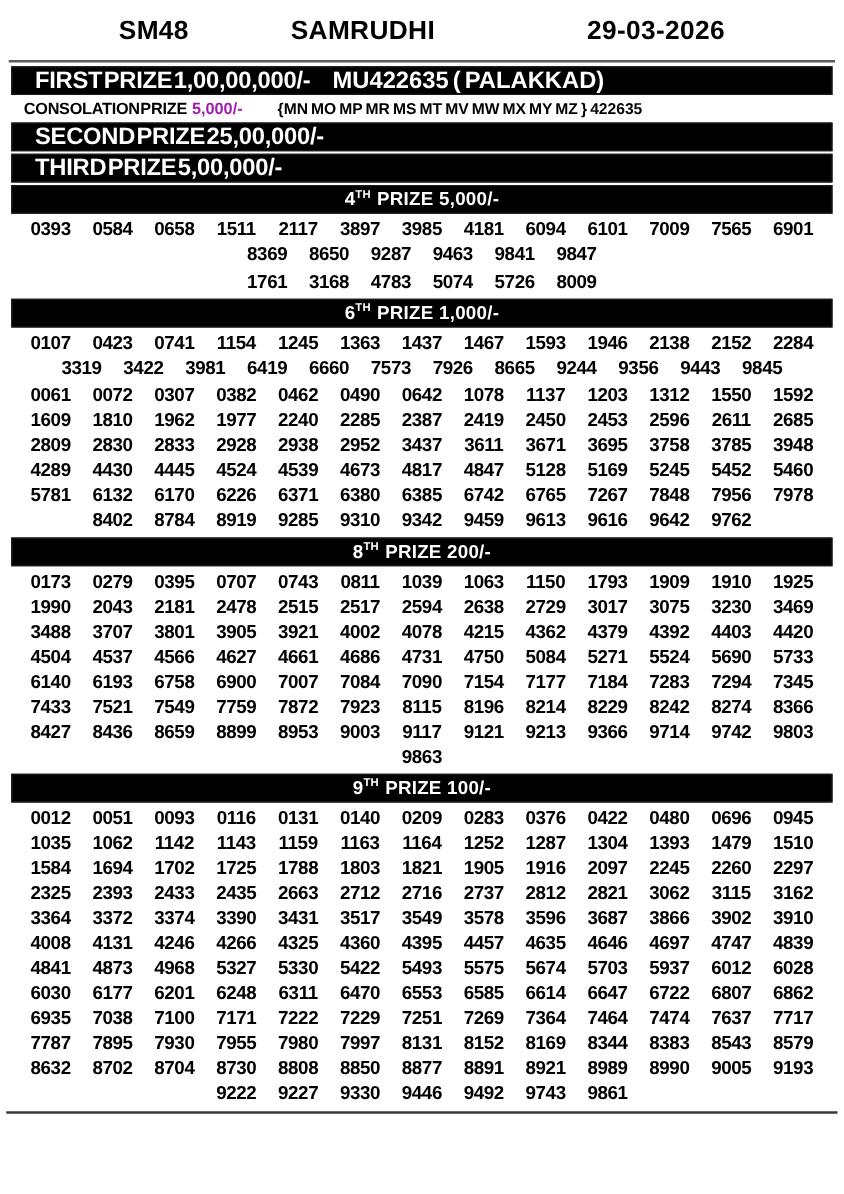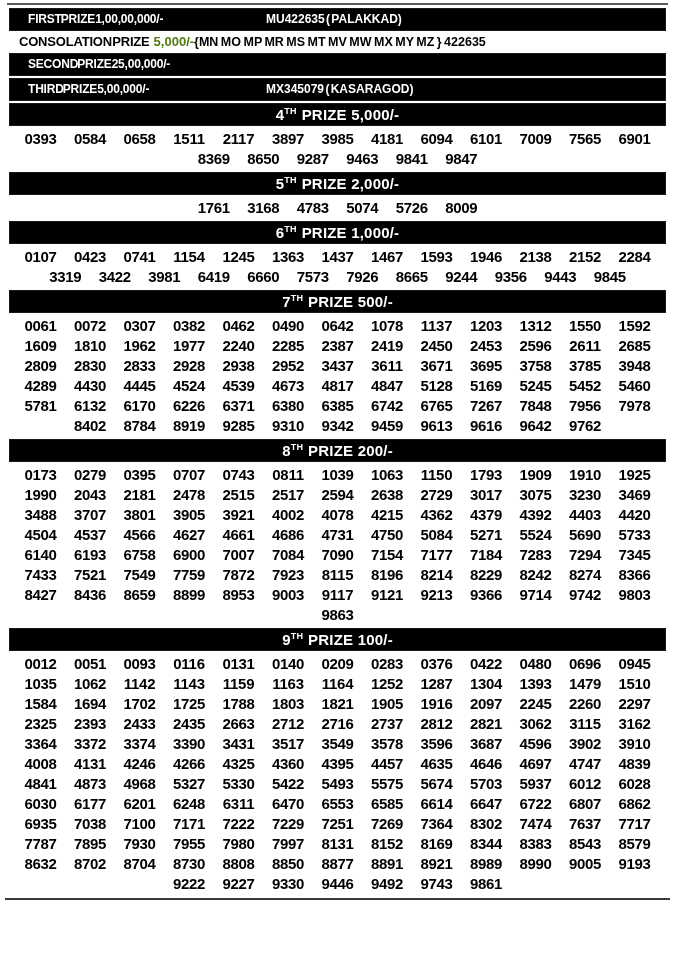--- a/index.html
+++ b/index.html
@@ -20,36 +20,36 @@
   }
   .topbar .mid { transform:translateX(-20px); }
 
   .rule-top { height:2px; background:#5a5a5a; margin:3px 7px 3px 7px; }
   .rule-bottom { height:2px; background:#3a3a3a; margin:3px 5px 0 5px; }
 
   
   .bar {
     background:#000; color:#fff; font-weight:bold;
     margin:2px 9px; padding:2px 12px 2px 18px;
-    font-size:12px; line-height:17px;
+    font-size:19px; line-height:17px;
     display:flex; align-items:center;
     border:1px solid #1a1a1a;
   }
   .bar .bar-left { width:238px; word-spacing:-4px; letter-spacing:-0.2px; white-space:nowrap; }
   .bar .bar-right { word-spacing:-2px; white-space:nowrap; }
 
   
   .consolation {
     display:flex; align-items:baseline;
     margin:1px 9px; padding:1px 8px 1px 10px;
     font-weight:bold; font-size:13px; line-height:15px; white-space:nowrap;
   }
   .consolation .c-label { word-spacing:-3px; letter-spacing:-0.2px; }
-  .consolation .c-amount { color:#4d7c0f; margin-left:4px; }
-  .consolation .c-series { font-size:12.5px; word-spacing:-1px; }
+  .consolation .c-amount { color:#a21caf; margin-left:4px; }
+  .consolation .c-series { margin-left:28px; font-size:12.5px; word-spacing:-1px; }
 
   
   .prize-bar {
     background:#000; color:#fff; font-weight:bold;
     margin:2px 9px; padding:2px 0;
     font-size:15px; line-height:17px;
     text-align:center; letter-spacing:0.2px;
     border:1px solid #1a1a1a;
   }
   .prize-bar sup { font-size:9px; line-height:0; }
@@ -65,41 +65,45 @@
     width:49.5px; height:20px; line-height:20px;
     text-align:center; font-weight:bold; font-size:15px;
     letter-spacing:-0.3px;
   }
 </style>
 </head>
 <body>
 
 <div class="page">
 
+  <header class="topbar">
+    <span>SM48</span>
+    <span class="mid">SAMRUDHI</span>
+    <span>29-03-2026</span>
+  </header>
 
   <div class="rule-top"></div>
 
   <div class="bar">
     <span class="bar-left"><span>FIRST PRIZE</span> <span>1,00,00,000/-</span></span>
     <span class="bar-right">MU422635 ( PALAKKAD)</span>
   </div>
 
   <div class="consolation">
     <span class="c-label">CONSOLATION PRIZE</span>
     <span class="c-amount">5,000/-</span>
     <span class="c-series">{MN MO MP MR MS MT MV MW MX MY MZ } 422635</span>
   </div>
 
   <div class="bar">
     <span class="bar-left"><span>SECOND PRIZE</span> <span>25,00,000/-</span></span>
   </div>
 
   <div class="bar">
     <span class="bar-left"><span>THIRD PRIZE</span> <span>5,00,000/-</span></span>
-    <span class="bar-right">MX345079 ( KASARAGOD)</span>
   </div>
 
   <div class="prize-bar">
     <span>4</span><sup>TH</sup><span class="rest">PRIZE 5,000/-</span>
   </div>
   <div class="numbers">
       <span class="num">0393</span>
       <span class="num">0584</span>
       <span class="num">0658</span>
       <span class="num">1511</span>
@@ -113,23 +117,20 @@
       <span class="num">7565</span>
       <span class="num">6901</span>
       <span class="num">8369</span>
       <span class="num">8650</span>
       <span class="num">9287</span>
       <span class="num">9463</span>
       <span class="num">9841</span>
       <span class="num">9847</span>
     </div>
 
-  <div class="prize-bar">
-    <span>5</span><sup>TH</sup><span class="rest">PRIZE 2,000/-</span>
-  </div>
   <div class="numbers">
       <span class="num">1761</span>
       <span class="num">3168</span>
       <span class="num">4783</span>
       <span class="num">5074</span>
       <span class="num">5726</span>
       <span class="num">8009</span>
     </div>
 
   <div class="prize-bar">
@@ -156,23 +157,20 @@
       <span class="num">6660</span>
       <span class="num">7573</span>
       <span class="num">7926</span>
       <span class="num">8665</span>
       <span class="num">9244</span>
       <span class="num">9356</span>
       <span class="num">9443</span>
       <span class="num">9845</span>
     </div>
 
-  <div class="prize-bar">
-    <span>7</span><sup>TH</sup><span class="rest">PRIZE 500/-</span>
-  </div>
   <div class="numbers">
       <span class="num">0061</span>
       <span class="num">0072</span>
       <span class="num">0307</span>
       <span class="num">0382</span>
       <span class="num">0462</span>
       <span class="num">0490</span>
       <span class="num">0642</span>
       <span class="num">1078</span>
       <span class="num">1137</span>
@@ -402,21 +400,21 @@
       <span class="num">3364</span>
       <span class="num">3372</span>
       <span class="num">3374</span>
       <span class="num">3390</span>
       <span class="num">3431</span>
       <span class="num">3517</span>
       <span class="num">3549</span>
       <span class="num">3578</span>
       <span class="num">3596</span>
       <span class="num">3687</span>
-      <span class="num">4596</span>
+      <span class="num">3866</span>
       <span class="num">3902</span>
       <span class="num">3910</span>
       <span class="num">4008</span>
       <span class="num">4131</span>
       <span class="num">4246</span>
       <span class="num">4266</span>
       <span class="num">4325</span>
       <span class="num">4360</span>
       <span class="num">4395</span>
       <span class="num">4457</span>
@@ -453,21 +451,21 @@
       <span class="num">6862</span>
       <span class="num">6935</span>
       <span class="num">7038</span>
       <span class="num">7100</span>
       <span class="num">7171</span>
       <span class="num">7222</span>
       <span class="num">7229</span>
       <span class="num">7251</span>
       <span class="num">7269</span>
       <span class="num">7364</span>
-      <span class="num">8302</span>
+      <span class="num">7464</span>
       <span class="num">7474</span>
       <span class="num">7637</span>
       <span class="num">7717</span>
       <span class="num">7787</span>
       <span class="num">7895</span>
       <span class="num">7930</span>
       <span class="num">7955</span>
       <span class="num">7980</span>
       <span class="num">7997</span>
       <span class="num">8131</span>

